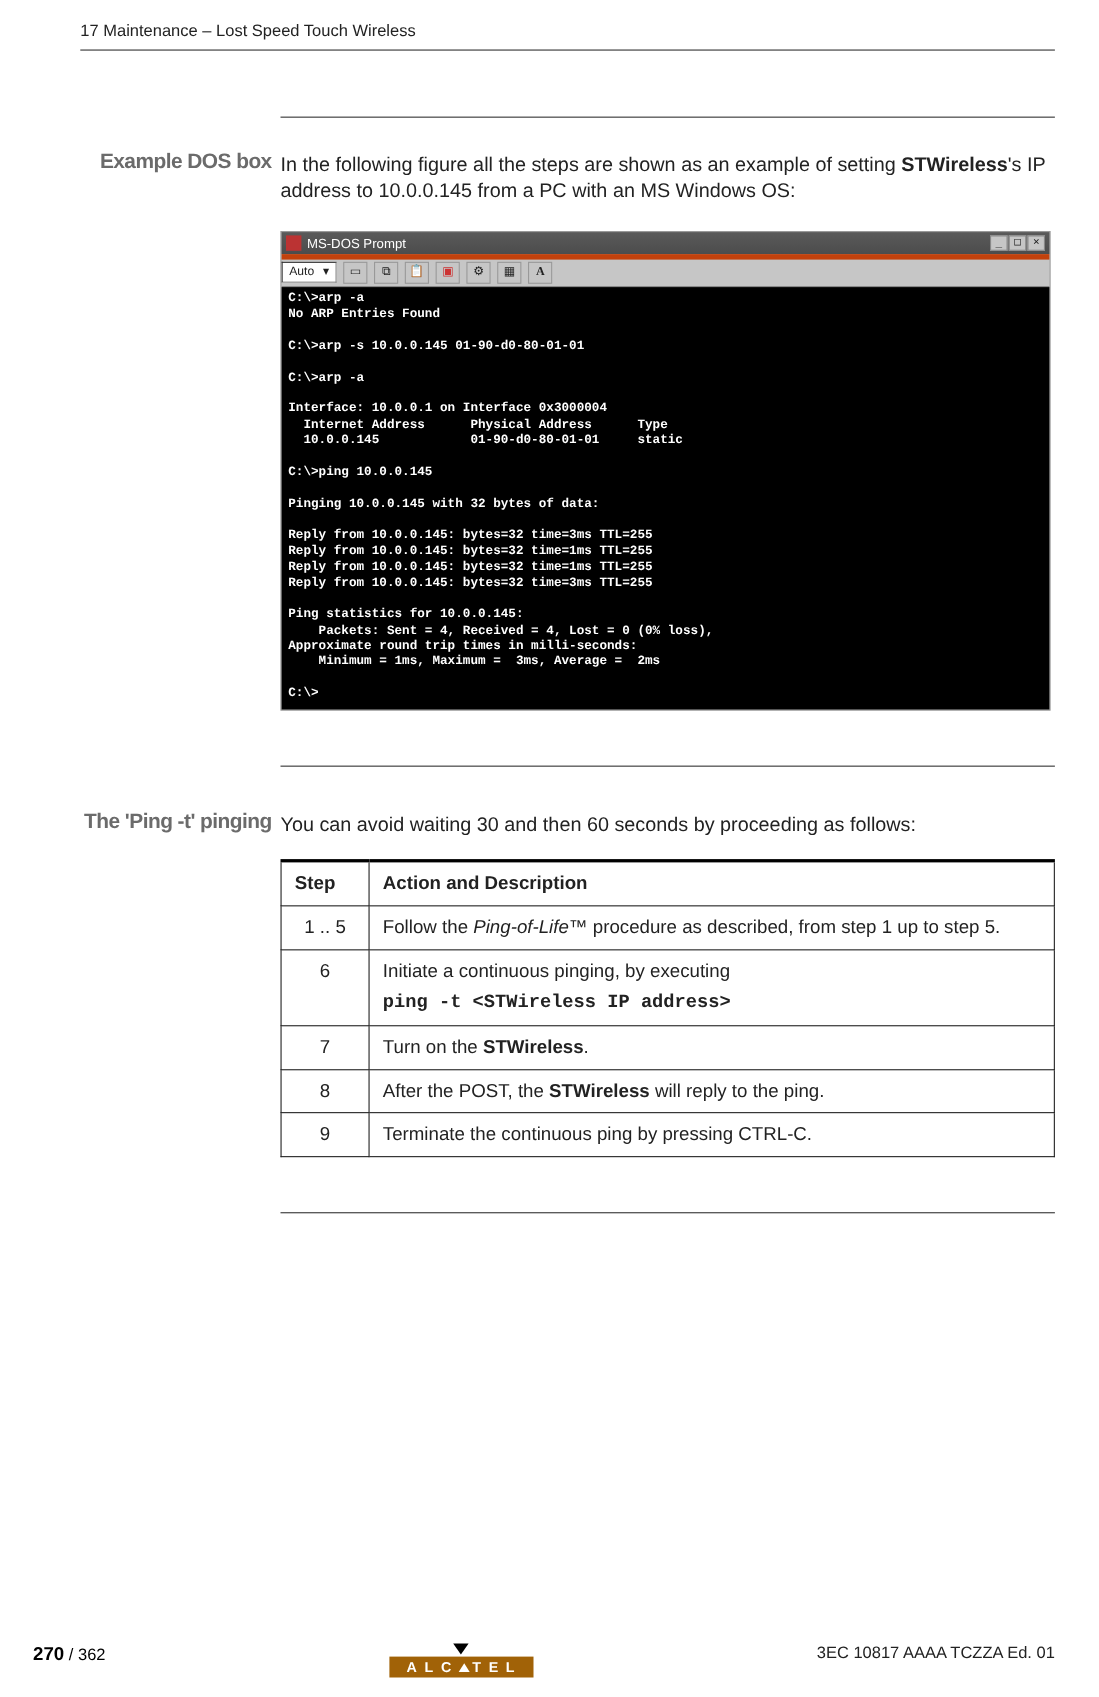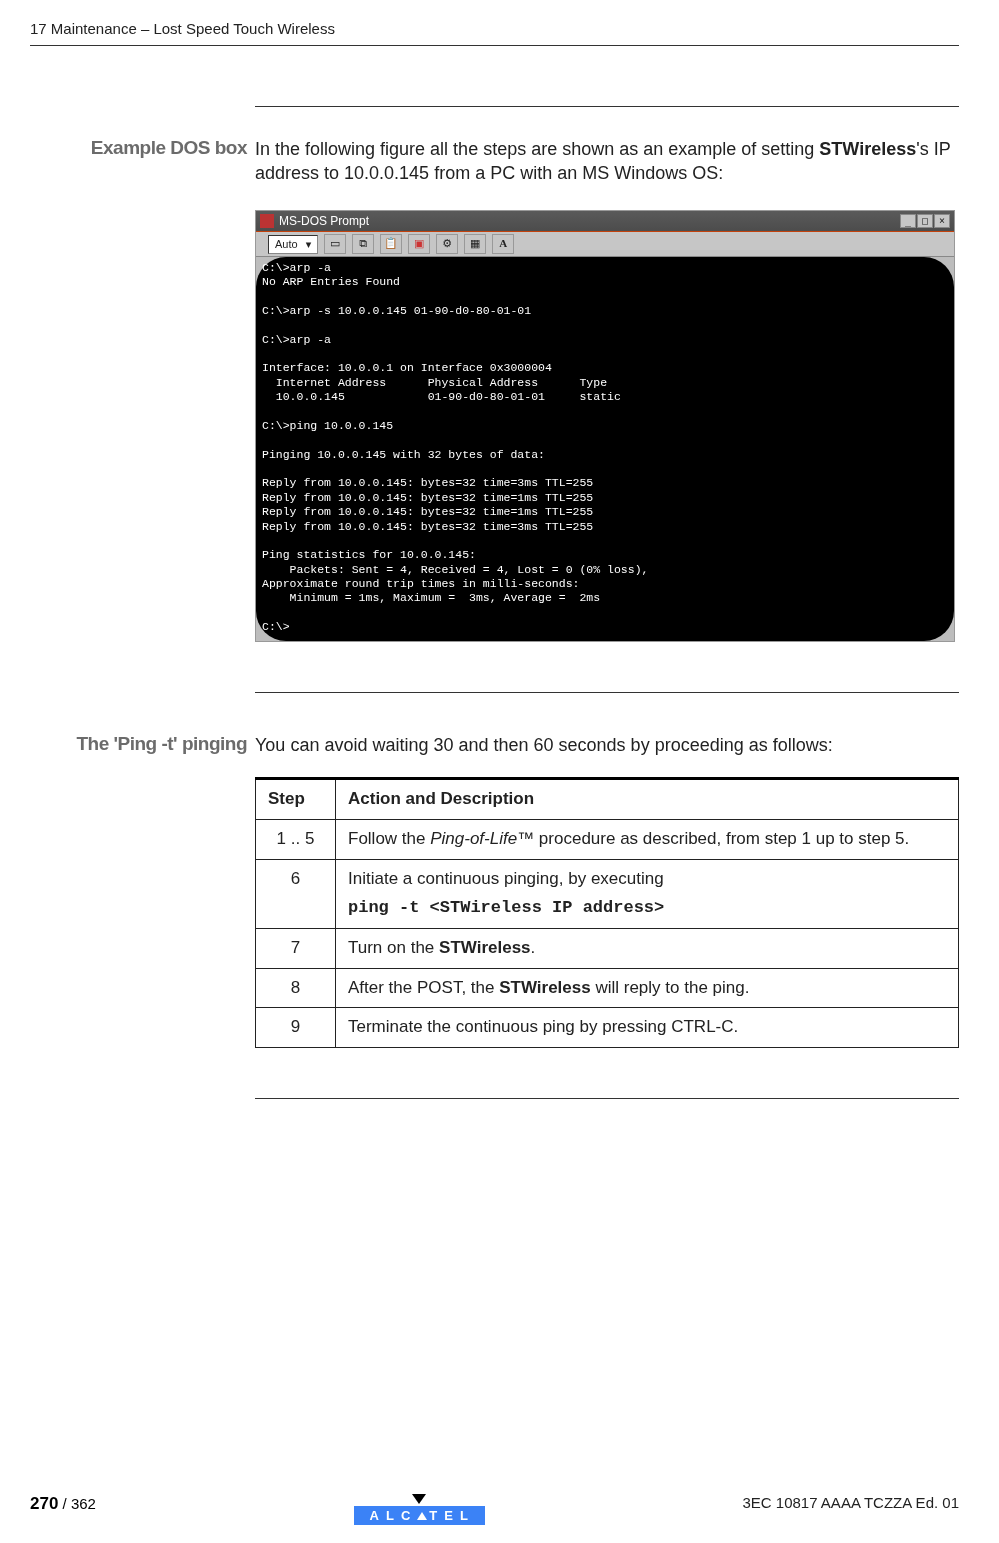--- a/index.html
+++ b/index.html
@@ -10,20 +10,21 @@
       background: #fff;
       position: relative;
       padding: 20px 40px 20px 30px;
     }
     .header {
       font-size: 15px;
       color: #222;
       padding-bottom: 8px;
       border-bottom: 1px solid #333;
       margin-bottom: 60px;
+      margin-left: 43px;
     }
     .section {
       display: flex;
       margin-bottom: 50px;
     }
     .section-title {
       flex: 0 0 225px;
       text-align: right;
       padding-right: 8px;
       font-weight: bold;
@@ -78,25 +79,25 @@
       border: 1px solid #888;
       font-size: 10px;
       display: flex;
       align-items: center;
       justify-content: center;
       font-family: monospace;
       color: #222;
     }
     .dos-toolbar {
       background: #c6c6c6;
-      padding: 2px 12px;
-      display: flex;
-      align-items: flex-end;
+      padding: 2px 0;
+      display: flex;
+      align-items: flex-start;
       gap: 6px;
-      border-top: 1px solid #c2410c;
+      border-top: 5px solid #c2410c;
       border-bottom: 1px solid #888;
     }
     .dos-dropdown {
       background: #fff;
       border: 1px inset #888;
       font-size: 11px;
       padding: 1px 6px;
       display: flex;
       align-items: center;
       gap: 8px;
@@ -112,22 +113,21 @@
       font-size: 11px;
     }
     .dos-terminal {
       background: #000;
       color: #fff;
       font-family: 'Courier New', monospace;
       font-size: 11.5px;
       line-height: 1.25;
       padding: 4px 6px 6px 6px;
       white-space: pre;
-      font-weight: normal;
-      border-radius: 30px;
+      font-weight: bold;
     }
 
     .sep-line {
       border-top: 1px solid #333;
       margin: 0 0 40px 225px;
     }
 
     .table {
       width: 100%;
       border-collapse: collapse;
@@ -174,21 +174,21 @@
       align-items: center;
     }
     .logo-tri {
       width: 0; height: 0;
       border-left: 7px solid transparent;
       border-right: 7px solid transparent;
       border-top: 10px solid #000;
       margin-bottom: 2px;
     }
     .logo-bar {
-      background: #3b82f6;
+      background: #a16207;
       color: #fff;
       font-family: Arial, sans-serif;
       font-weight: bold;
       letter-spacing: 7px;
       font-size: 13px;
       padding: 2px 10px 2px 16px;
     }
     .logo-bar .atri {
       display: inline-block;
       width: 0; height: 0;

